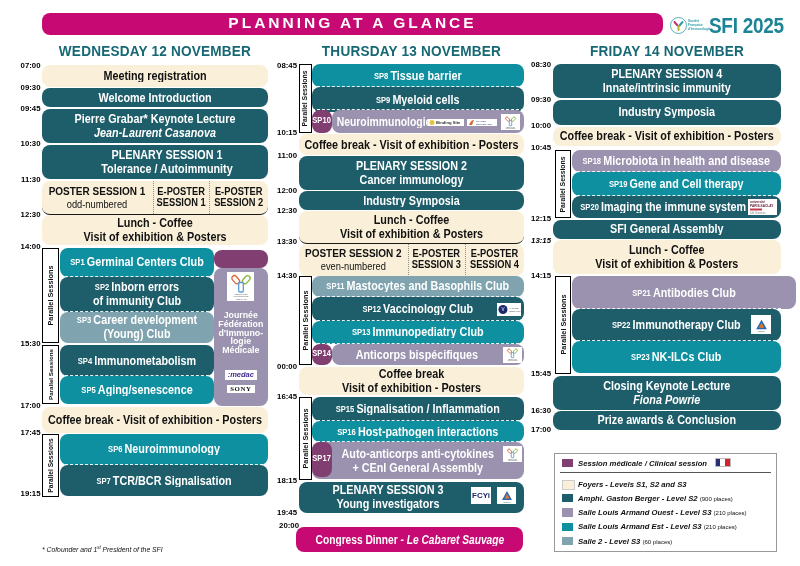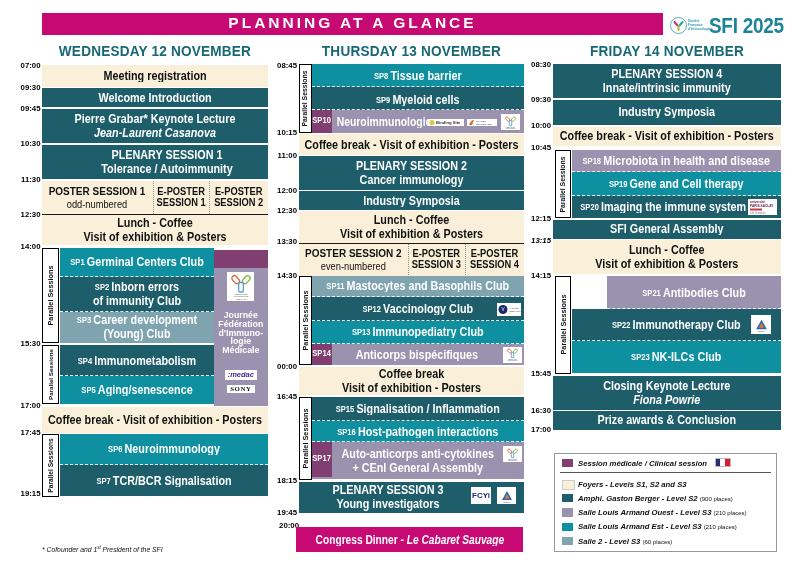--- a/index.html
+++ b/index.html
@@ -1,17 +1,17 @@
 <!DOCTYPE html>
 <html><head>
 <meta charset="utf-8">
 <style>
 html,body{margin:0;padding:0;}
 body{width:800px;height:566px;position:relative;background:#fff;font-family:"Liberation Sans",sans-serif;overflow:hidden;}
-.b{position:absolute;box-sizing:border-box;display:flex;align-items:center;justify-content:center;text-align:center;line-height:1.09;}
+.b{position:absolute;box-sizing:border-box;display:flex;align-items:center;justify-content:center;text-align:center;line-height:1.09;border-radius:8px;}
 .b>div{transform:scaleY(1.18);}
 .dk{background:#1E5E6B;color:#fff;font-weight:bold;}
 .tl{background:#0E90A0;color:#fff;font-weight:bold;}
 .mv{background:#9A92AE;color:#fff;font-weight:bold;}
 .gb{background:#7FA3AF;color:#fff;font-weight:bold;}
 .cr{background:#FAF0D9;color:#111;font-weight:bold;}
 .mg{background:#813E71;color:#fff;font-weight:bold;}
 .pk{background:#C70973;color:#fff;font-weight:bold;}
 .tab{position:absolute;box-sizing:border-box;background:#fff;border:1px solid #000;display:flex;align-items:center;justify-content:center;}
 .rot{transform:rotate(-90deg);white-space:nowrap;font-size:7.3px;font-weight:bold;color:#111;letter-spacing:0;}
@@ -423,21 +423,21 @@
   </div>
 
 <div class="b cr f11" style="left:553px;top:240.4px;width:227.5px;height:33.7px;">
     <div>Lunch - Coffee<br>Visit of exhibition &amp; Posters</div>
   </div>
 
 <div class="tab" style="left:554.5px;top:276px;width:16.5px;height:97.5px;">
     <div class="rot">Parallel Sessions</div>
   </div>
 
-<div class="b mv f11" style="left:572px;top:276px;width:174px;height:32.9px;margin-left:35px;">
+<div class="b mv f11" style="left:572px;top:276px;width:224px;height:32.9px;">
     <div><span class="sp">SP21 </span>Antibodies Club</div>
   </div>
 
 <div class="b dk f11" style="left:572px;top:308.9px;width:208.5px;height:31.9px;">
     <div><span class="sp">SP22 </span>Immunotherapy Club</div>
   </div>
 
 <div class="lgo" style="left:751px;top:315px;width:20px;height:19px;">
     <svg width="15" height="16" viewBox="0 0 14 14">
       <path d="M7 2 L12 11 L2 11 Z" fill="#2B66B1"></path>

